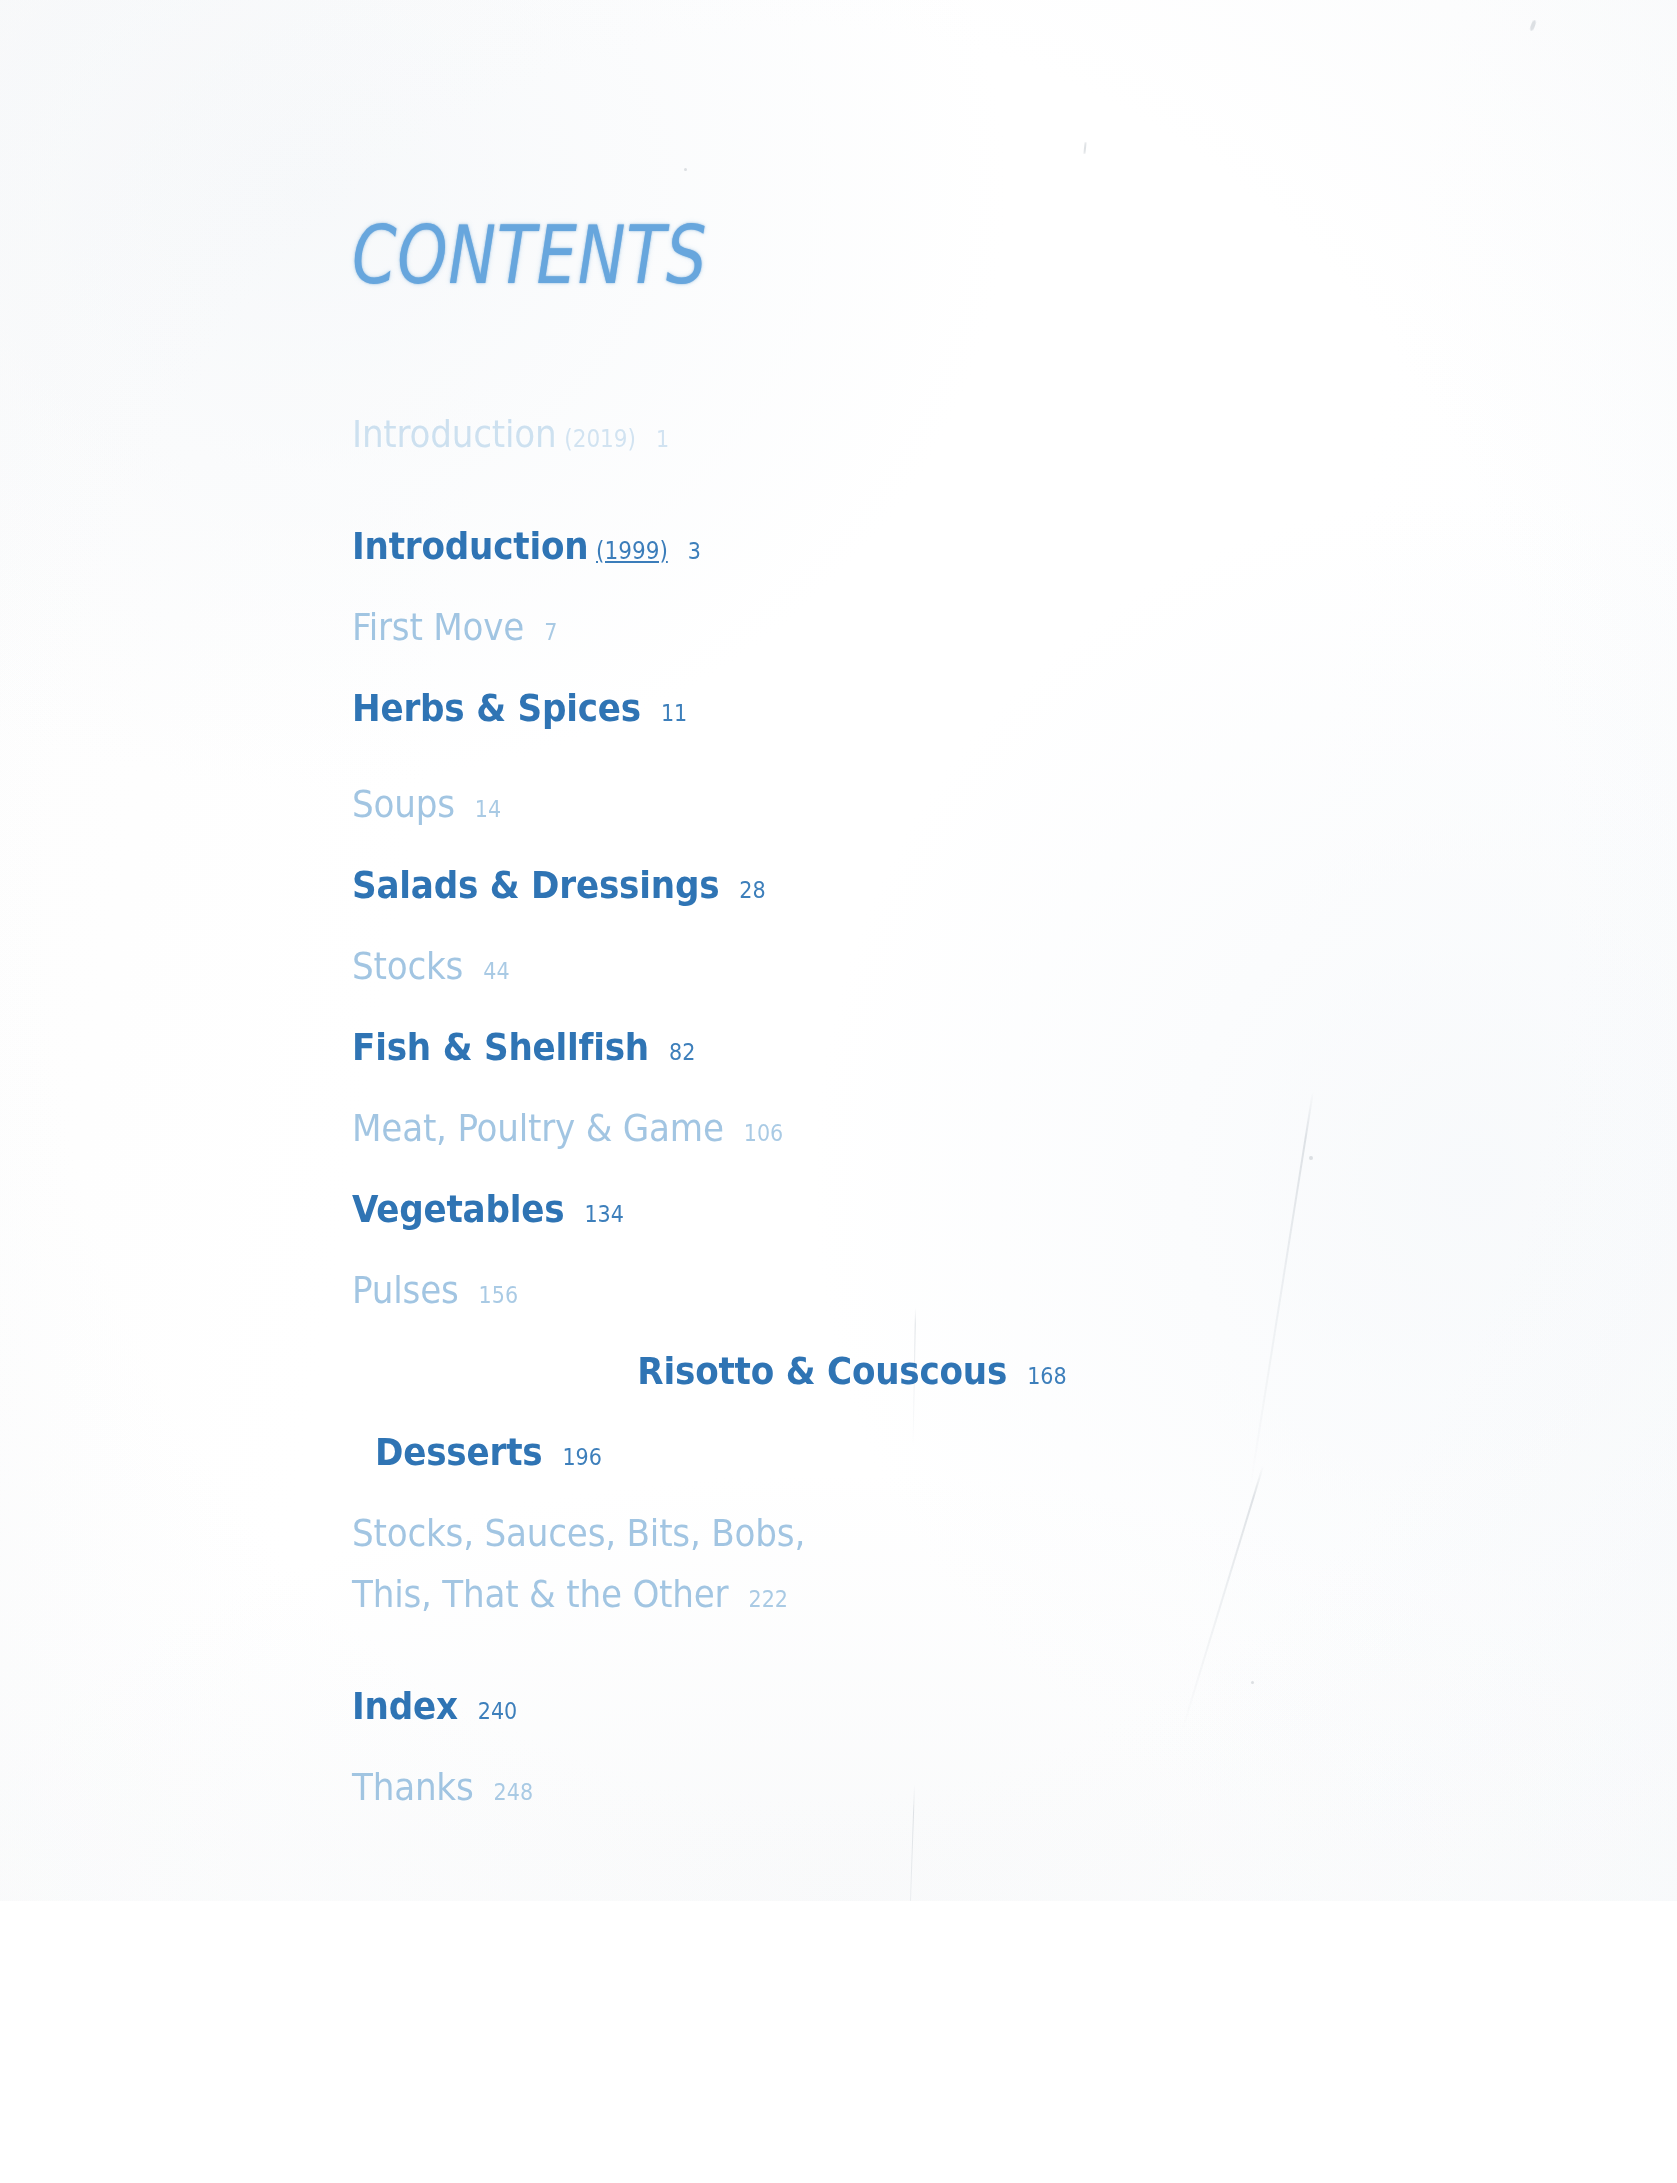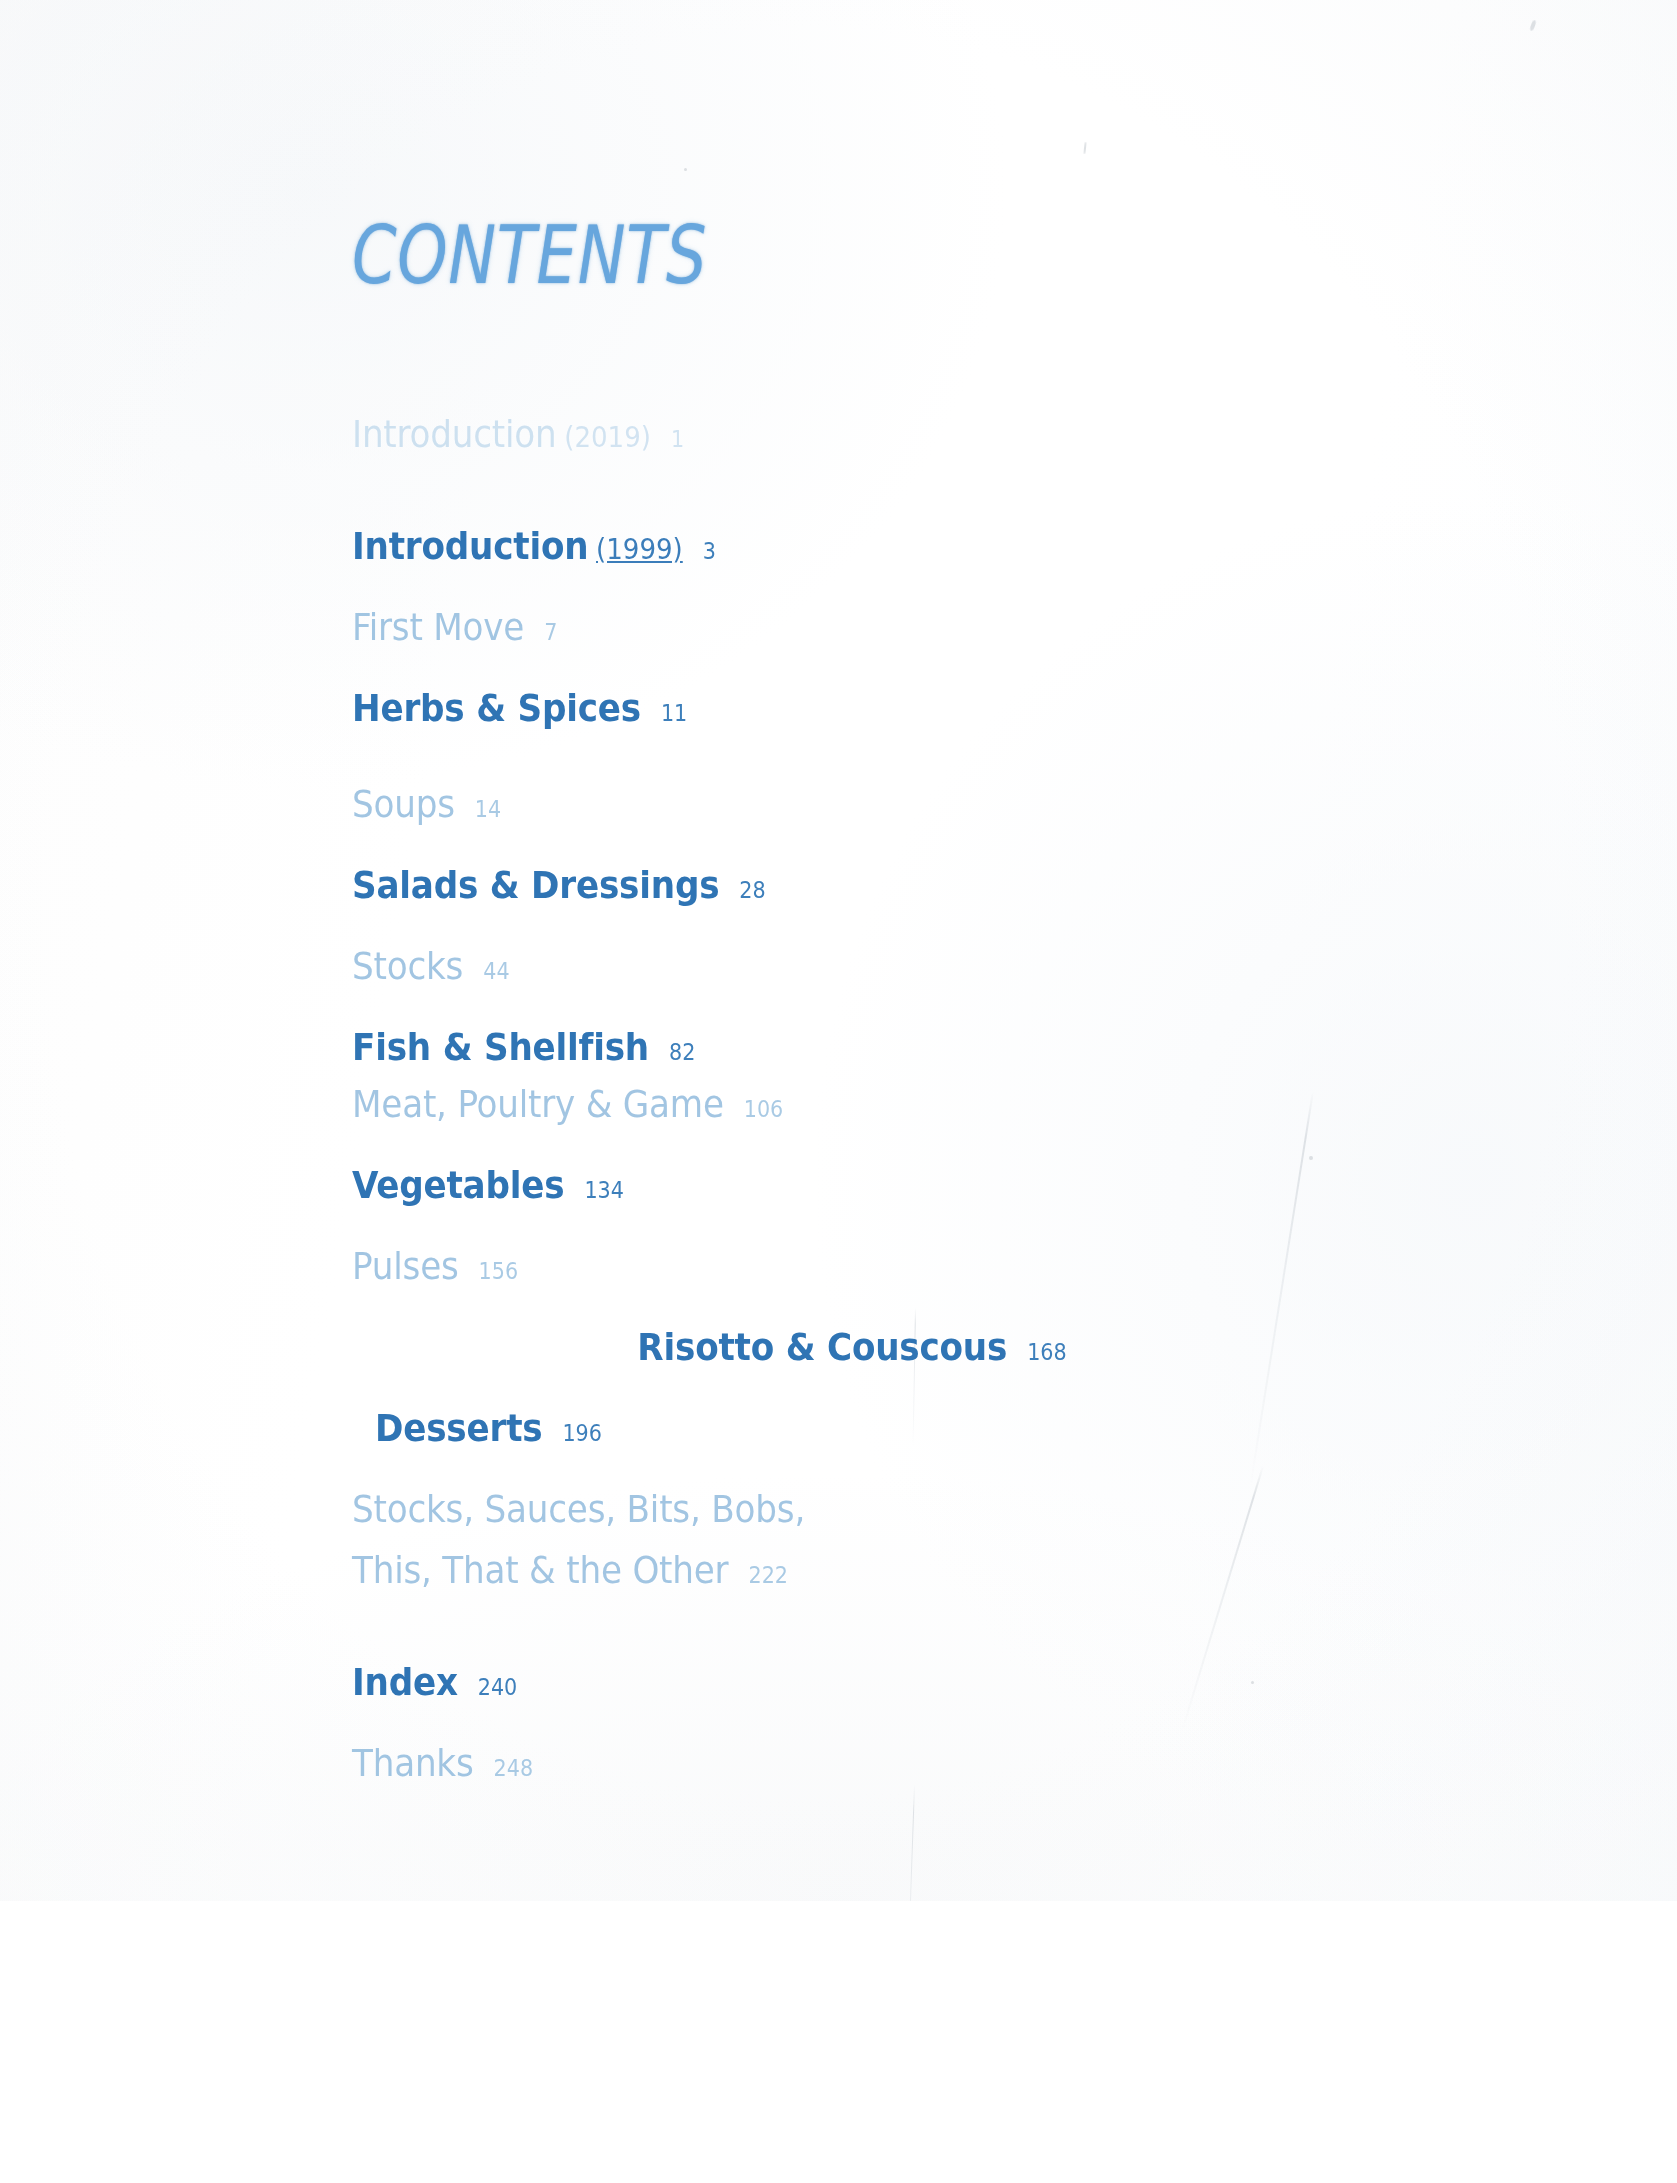--- a/index.html
+++ b/index.html
@@ -111,21 +111,21 @@
   }
 
   .entry .label {
     font-family: "DejaVu Sans Condensed", "Liberation Sans Narrow", "Liberation Sans", sans-serif;
     font-size: 38px;
     letter-spacing: -0.2px;
     transform-origin: left baseline;
   }
   .entry .year {
     font-family: "DejaVu Sans Condensed", "Liberation Sans Narrow", "Liberation Sans", sans-serif;
-    font-size: 29px;
+    font-size: 24px;
     margin-left: 7.7px;
   }
   .entry .page {
     font-family: "DejaVu Sans Condensed", "Liberation Sans Narrow", "Liberation Sans", sans-serif;
     font-size: 23px;
     margin-left: 20px;
   }
 
   
   .entry.strong .label { color: #2f74b4; font-weight: 600; }
@@ -184,21 +184,21 @@
         <div class="group" style="margin-top: 74px;">
           <div class="entry strong"><span class="label">Introduction</span><span class="year">(1999)</span><span class="page">3</span></div>
           <div class="entry faded" style="margin-top: 43px;"><span class="label">First Move</span><span class="page">7</span></div>
           <div class="entry strong" style="margin-top: 43px;"><span class="label">Herbs &amp; Spices</span><span class="page">11</span></div>
         </div>
         <div class="group" style="margin-top: 58px;">
           <div class="entry faded"><span class="label">Soups</span><span class="page">14</span></div>
           <div class="entry strong" style="margin-top: 43px;"><span class="label">Salads &amp; Dressings</span><span class="page">28</span></div>
           <div class="entry faded" style="margin-top: 43px;"><span class="label">Stocks</span><span class="page">44</span></div>
           <div class="entry strong" style="margin-top: 43px;"><span class="label">Fish &amp; Shellfish</span><span class="page">82</span></div>
-          <div class="entry faded" style="margin-top: 19px;"><span class="label">Meat, Poultry &amp; Game</span><span class="page">106</span></div>
+          <div class="entry faded" style="margin-top: 43px;"><span class="label">Meat, Poultry &amp; Game</span><span class="page">106</span></div>
           <div class="entry strong" style="margin-top: 43px;"><span class="label">Vegetables</span><span class="page">134</span></div>
           <div class="entry faded" style="margin-top: 43px;"><span class="label">Pulses</span><span class="page">156</span></div>
           <div class="entry strong" style="margin-top: 43px; text-align: center;"><span class="label">Risotto &amp; Couscous</span><span class="page">168</span></div>
           <div class="entry strong" style="margin-top: 43px; margin-left: 23px;"><span class="label">Desserts</span><span class="page">196</span></div>
           <div class="entry faded" style="margin-top: 43px;"><span class="label">Stocks, Sauces, Bits, Bobs,</span></div>
           <div class="entry faded" style="margin-top: 23px;"><span class="label">This, That &amp; the Other</span><span class="page">222</span></div>
         </div>
         <div class="group" style="margin-top: 74px;">
           <div class="entry strong"><span class="label">Index</span><span class="page">240</span></div>
           <div class="entry faded" style="margin-top: 43px;"><span class="label">Thanks</span><span class="page">248</span></div>

